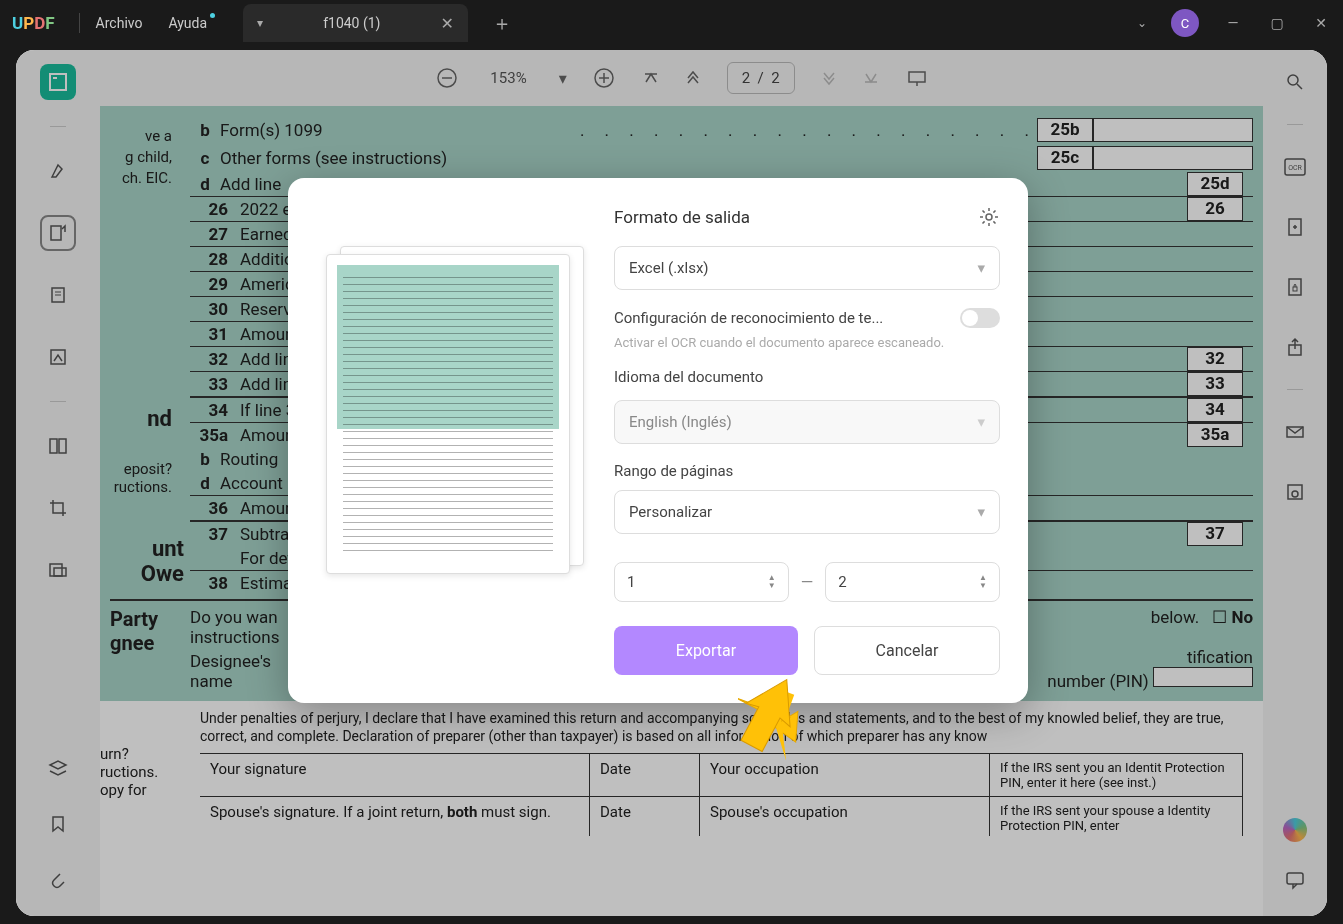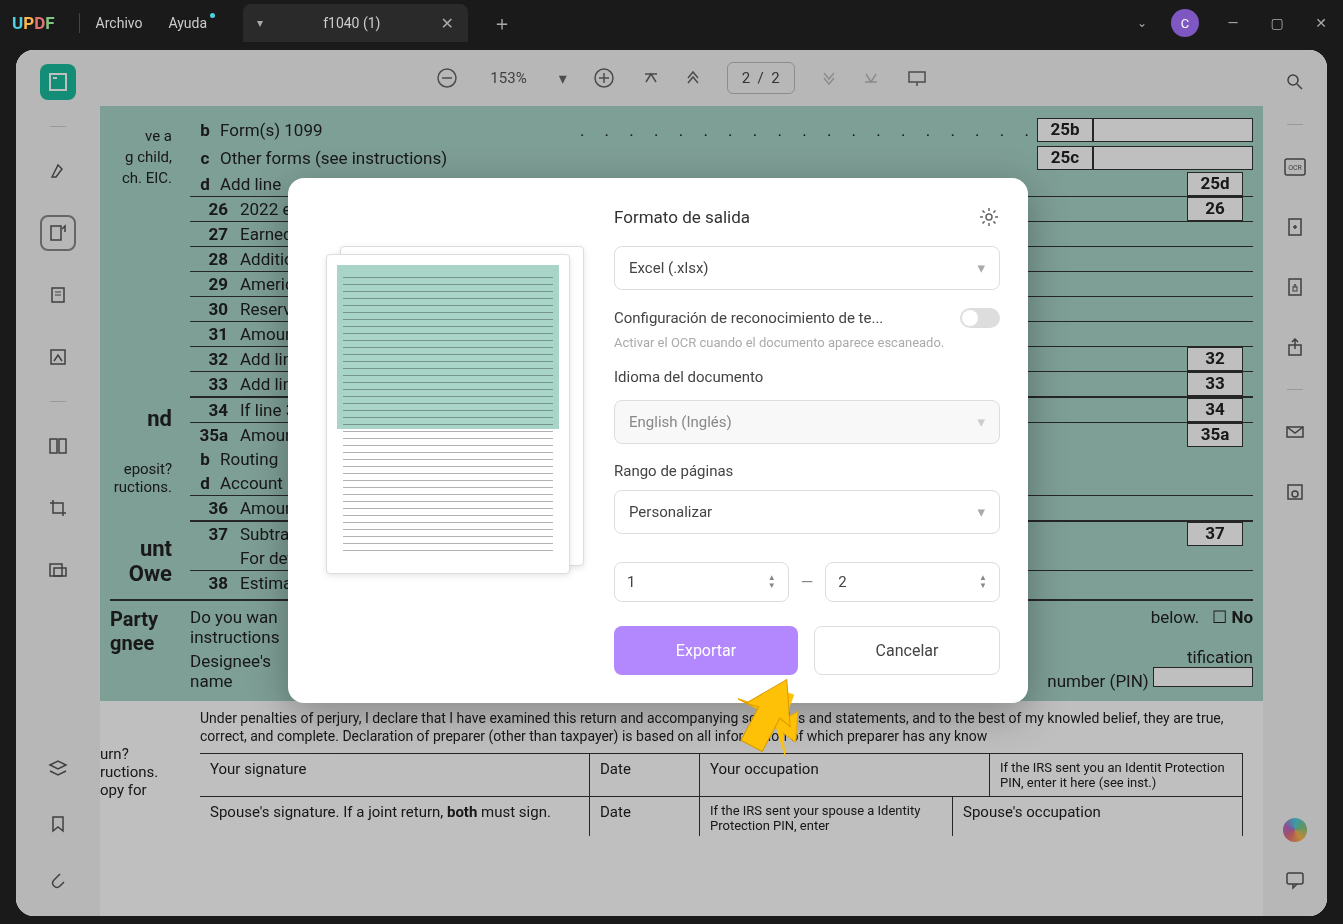--- a/index.html
+++ b/index.html
@@ -290,21 +290,21 @@
         <div style="position:absolute; left:0; top:20px; font-size:15px; line-height:1.4; text-align:right; width:72px;">
           <div>ve a</div>
             <div>g child,</div>
             <div>ch. EIC.</div>
         </div>
         <div style="position:absolute; left:0; top:300px; font-size:22px; font-weight:bold; width:72px; text-align:right;">nd</div>
         <div style="position:absolute; left:0; top:354px; font-size:15px; width:72px; text-align:right;">
             <div>eposit?</div>
             <div>ructions.</div>
           </div>
-        <div style="position:absolute; left:0; top:430px; font-size:22px; font-weight:bold; width:72px; text-align:right;">
+        <div style="position:absolute; left:12px; top:430px; font-size:22px; font-weight:bold; width:72px; text-align:right;">
             <div>unt</div>
             <div>Owe</div>
           </div>
         <div style="margin-left:80px;">
           <div class="doc-row">
               <span class="doc-line-letter">b</span>
               <span class="doc-text">Form(s) 1099</span>
               <span style="letter-spacing:8px;">. . . . . . . . . . . . . . . . . . .</span>
               <span class="doc-cell">25b</span>
               <span style="width:160px; border:1px solid #333; height:24px; background:#fff;"></span>
@@ -420,22 +420,22 @@
           </div>
         <div class="doc-sig-row" style="margin-left:80px; margin-top:8px;">
           <div class="doc-sig-cell" style="width:390px;">Your signature</div>
           <div class="doc-sig-cell" style="width:110px;">Date</div>
           <div class="doc-sig-cell" style="width:290px;">Your occupation</div>
           <div class="doc-sig-cell" style="flex:1; font-size:13px;"><span>If the IRS sent you an Identit Protection PIN, enter it here (see inst.)</span></div>
         </div>
         <div class="doc-sig-row" style="margin-left:80px; height:40px;">
           <div class="doc-sig-cell" style="width:390px;"><span>Spouse's signature. If a joint return, </span><b>both</b><span> must sign.</span></div>
           <div class="doc-sig-cell" style="width:110px;">Date</div>
+          <div class="doc-sig-cell" style="width:290px;">Spouse's occupation</div>
           <div class="doc-sig-cell" style="flex:1; font-size:13px;"><span>If the IRS sent your spouse a Identity Protection PIN, enter</span></div>
-          <div class="doc-sig-cell" style="width:290px;">Spouse's occupation</div>
         </div>
       </div>
     </div>
   </div>
 
   <div class="overlay"></div>
 </div>
 
 <div class="modal">
   <div class="modal-left">

